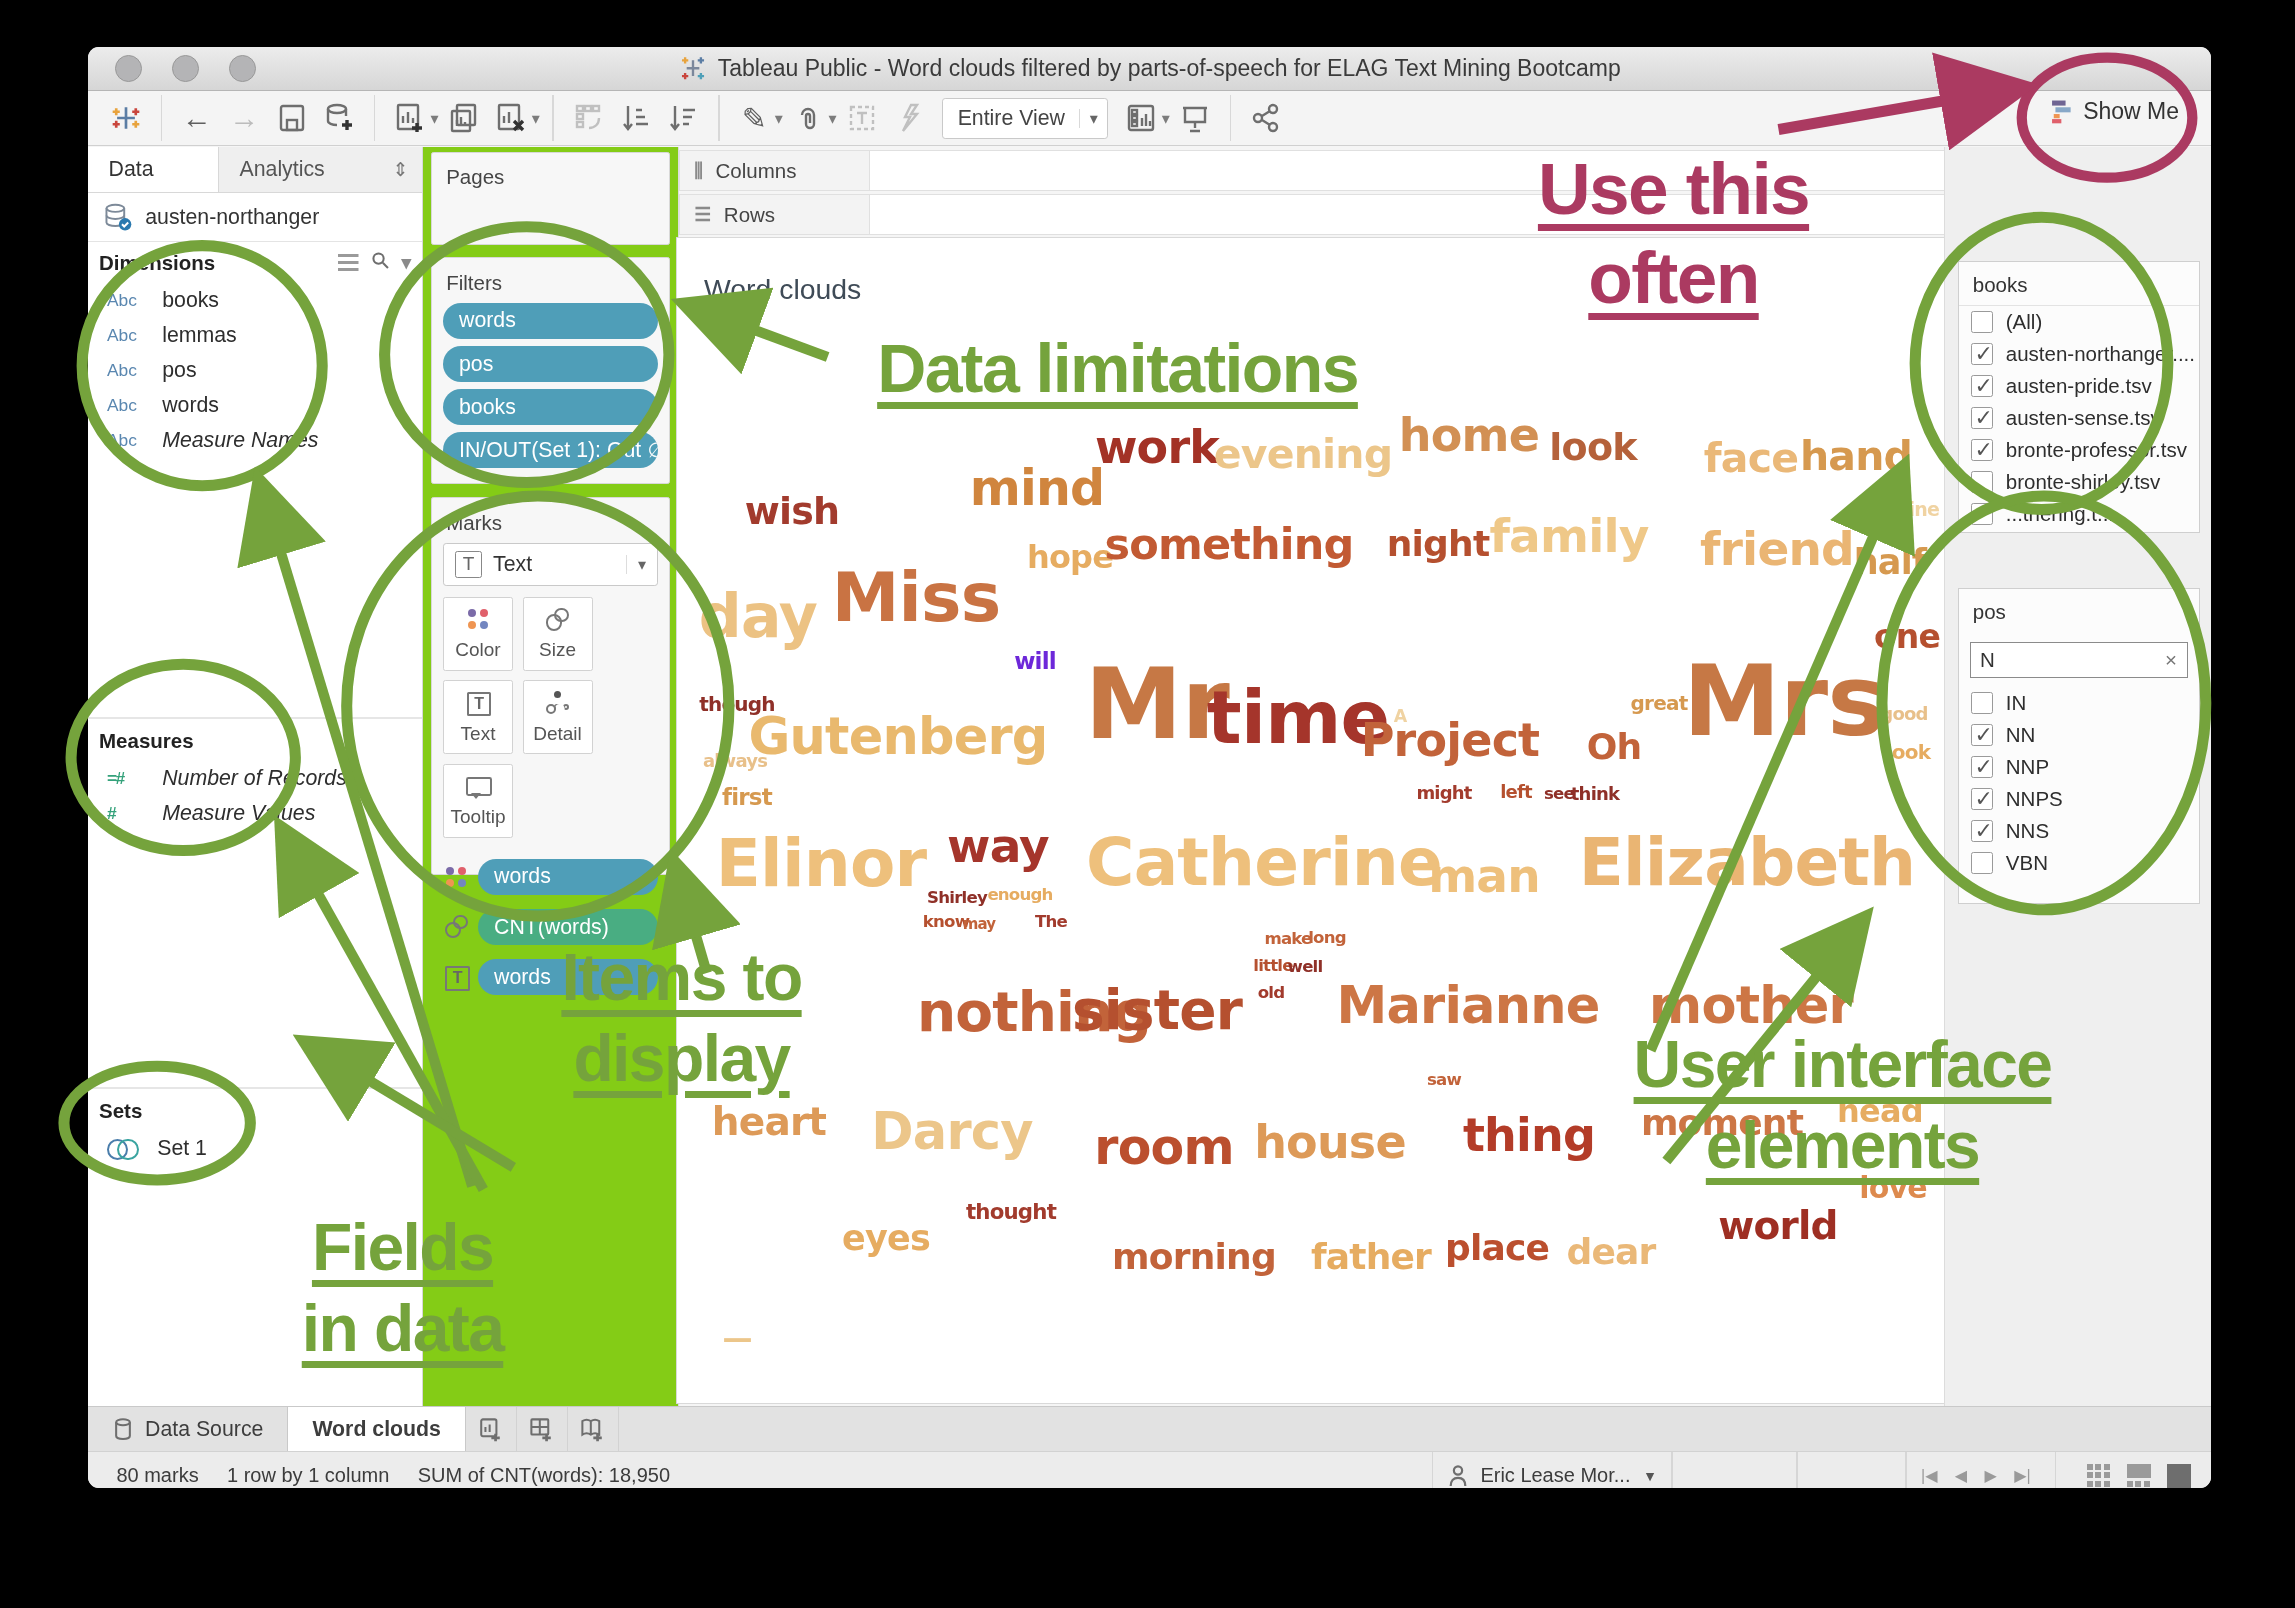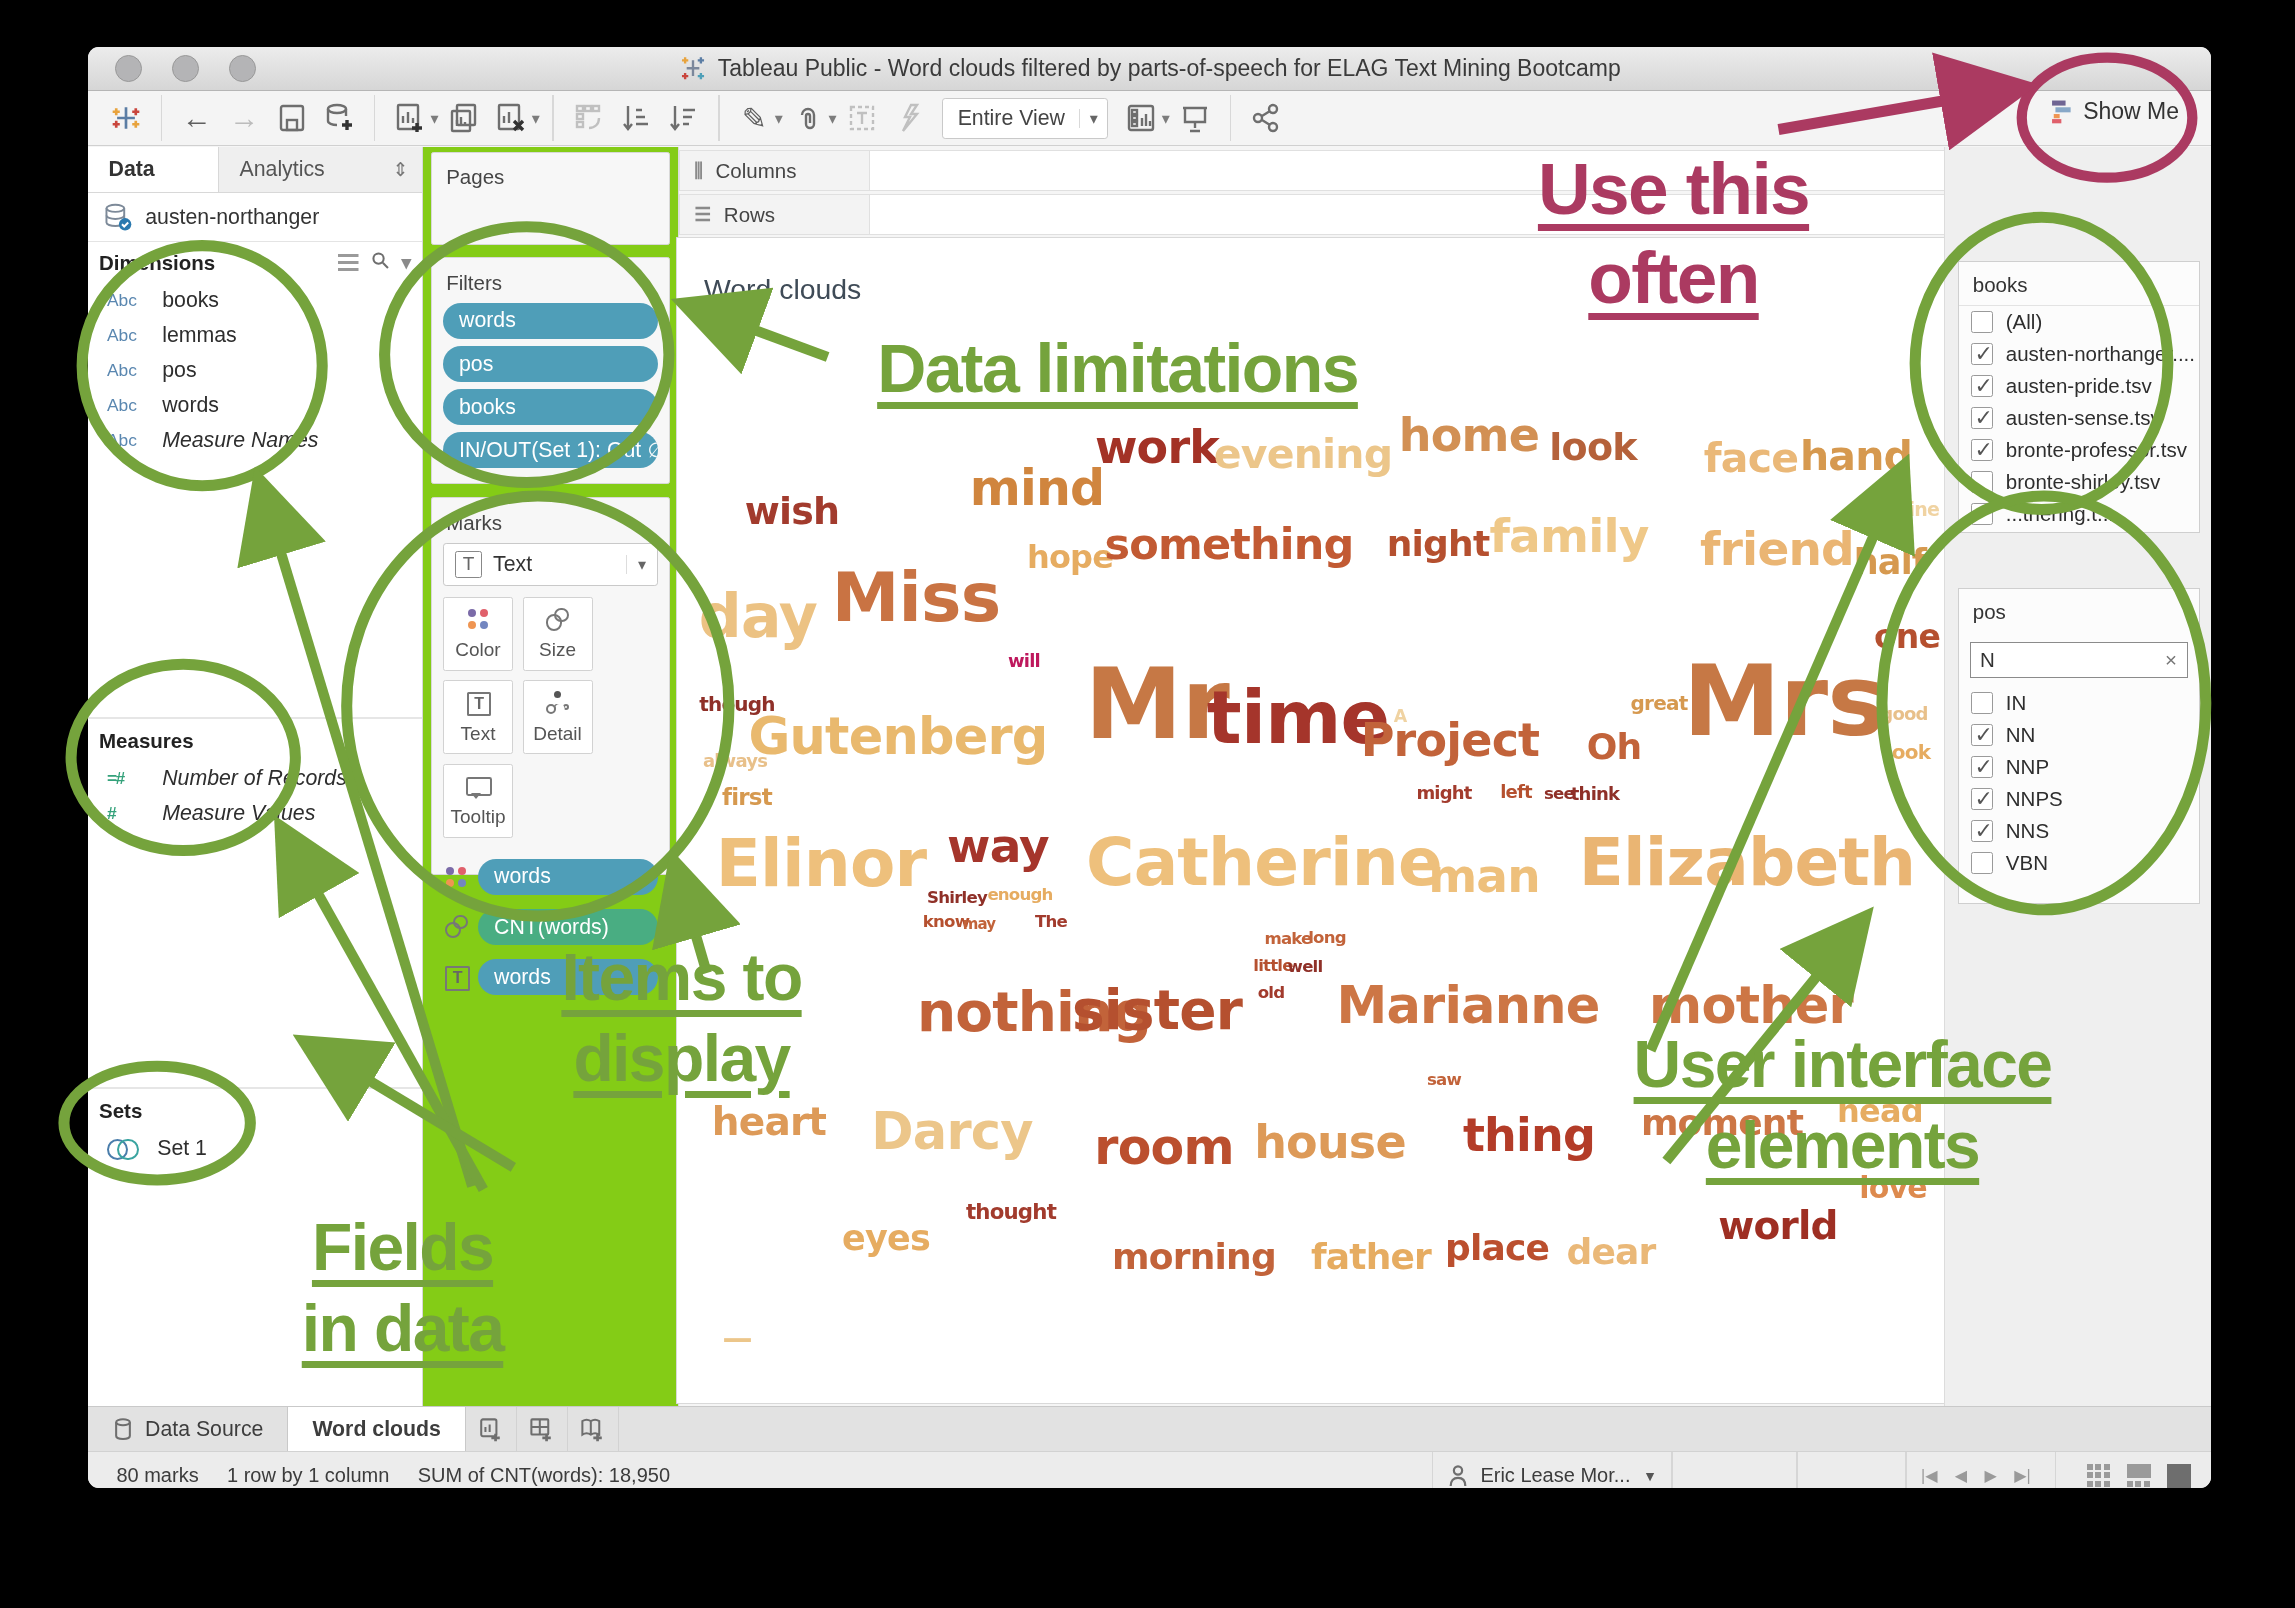--- a/index.html
+++ b/index.html
@@ -284,21 +284,21 @@
       <rect x="6" y="3" width="16" height="6" fill="#6f6593"></rect>
           <rect x="10" y="11" width="18" height="6" fill="#88a8c8"></rect>
           <rect x="8" y="19" width="7" height="5" fill="#ef9552"></rect>
           <rect x="6" y="25" width="11" height="5" fill="#e0606b"></rect>
     </svg>
     <span>Show Me</span>
   </button>
 
   <div class="leftpane">
     <div class="lp-tabs">
-      <div class="lp-tab" style="font-weight:bold; max-width:130px;">Data</div>
+      <div class="lp-tab" style="font-weight:normal; max-width:130px;">Data</div>
       <div class="lp-tab inactive">Analytics</div>
       <div class="lp-sort inactive">⇕</div>
     </div>
     <div class="ds-row">
       <svg width="32" height="28.4" viewBox="0 0 36 32">
         <g fill="none" stroke="#7d8a99" stroke-width="2.2">
               <ellipse cx="15" cy="6" rx="10" ry="4"></ellipse>
               <path d="M5 6v8c0 2.2 4.5 4 10 4s10-1.8 10-4V6"></path>
               <path d="M5 14v8c0 2.2 4.5 4 10 4s10-1.8 10-4v-8"></path>
             </g>
@@ -494,21 +494,21 @@
           <span class="cloud-word" style="left: 1179px; top: 218px; font-size: 41px; color: rgb(214, 153, 79);">hand</span>
           <span class="cloud-word" style="left: 393px; top: 319px; font-size: 32px; color: rgb(230, 172, 97);">hope</span>
           <span class="cloud-word" style="left: 552px; top: 306px; font-size: 43px; color: rgb(194, 90, 51);">something</span>
           <span class="cloud-word" style="left: 761px; top: 306px; font-size: 36px; color: rgb(181, 80, 47);">night</span>
           <span class="cloud-word" style="left: 892px; top: 297px; font-size: 47px; color: rgb(239, 200, 136);">family</span>
           <span class="cloud-word" style="left: 1100px; top: 310px; font-size: 47px; color: rgb(234, 181, 115);">friend</span>
           <span class="cloud-word" style="left: 1213px; top: 324px; font-size: 35px; color: rgb(214, 153, 79);">half</span>
           <span class="cloud-word" style="left: 1221px; top: 271px; font-size: 19px; color: rgb(240, 211, 162);">Caroline</span>
           <span class="cloud-word" style="left: 81px; top: 378px; font-size: 60px; color: rgb(236, 194, 131);">day</span>
           <span class="cloud-word" style="left: 239px; top: 360px; font-size: 68px; color: rgb(201, 115, 67);">Miss</span>
-          <span class="cloud-word" style="left: 347px; top: 423px; font-size: 18px; color: #be185d;">will</span>
+          <span class="cloud-word" style="left: 358px; top: 423px; font-size: 23px; color: #6d28d9;">will</span>
           <span class="cloud-word" style="left: 480px; top: 466px; font-size: 98px; color: rgb(198, 120, 69);">Mr</span>
           <span class="cloud-word" style="left: 621px; top: 479px; font-size: 73px; color: rgb(165, 53, 43);">time</span>
           <span class="cloud-word" style="left: 1230px; top: 398px; font-size: 33px; color: rgb(181, 80, 47);">one</span>
           <span class="cloud-word" style="left: 982px; top: 465px; font-size: 20px; color: rgb(214, 153, 79);">great</span>
           <span class="cloud-word" style="left: 1107px; top: 463px; font-size: 98px; color: rgb(198, 120, 69);">Mrs</span>
           <span class="cloud-word" style="left: 221px; top: 498px; font-size: 51px; color: rgb(233, 185, 110);">Gutenberg</span>
           <span class="cloud-word" style="left: 60px; top: 466px; font-size: 20px; color: rgb(143, 48, 40);">though</span>
           <span class="cloud-word" style="left: 58px; top: 523px; font-size: 18px; color: rgb(232, 192, 138);">always</span>
           <span class="cloud-word" style="left: 70px; top: 559px; font-size: 23px; color: rgb(214, 153, 79);">first</span>
           <span class="cloud-word" style="left: 723px; top: 479px; font-size: 17.4px; color: rgb(240, 211, 162);">A</span>

